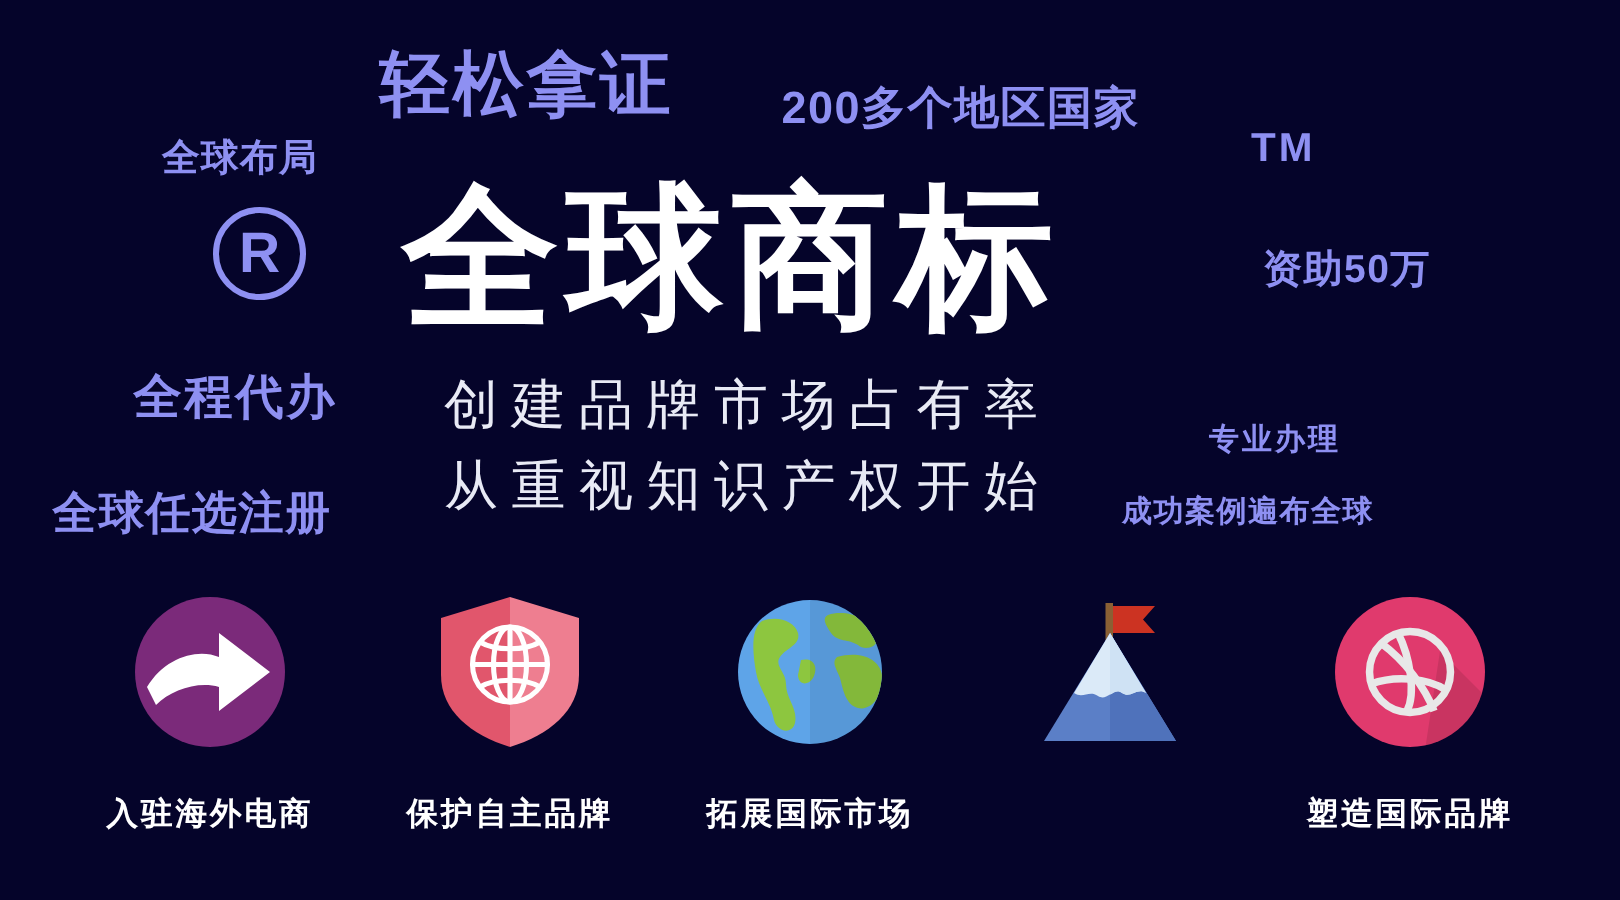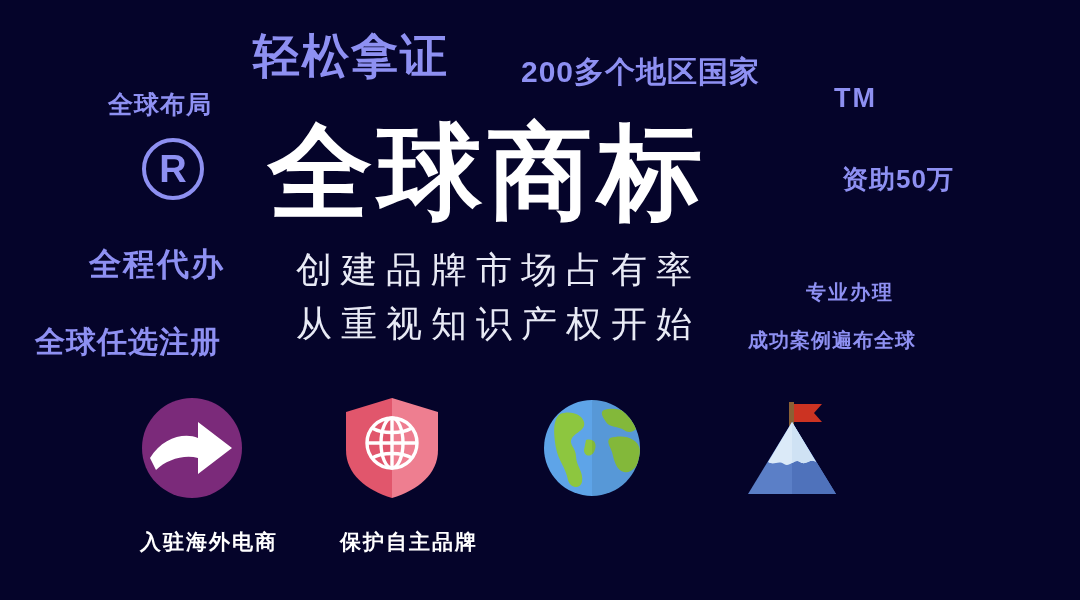--- a/index.html
+++ b/index.html
@@ -57,20 +57,21 @@
   #hero-sub1 { left:296px; top:246px; }
   #hero-sub2 { left:296px; top:300px; }
 
   
   #icon-row {
     position:absolute; left:0; top:396px; width:1080px; height:180px;
     display:flex; align-items:flex-start; justify-content:center;
   }
   .icon-cell {
     width:200px; display:flex; flex-direction:column;
+    align-items:center;
     font-family:Liberation Serif, serif;
   }
   .icon-art { width:104px; height:104px; position:relative; }
   .icon-label {
     margin-top:28px; color:#ffffff; font-size:21px;
     font-weight:bold; letter-spacing:2px; white-space:nowrap;
   }
   svg { display:block; overflow:visible; }
 </style>
 </head>
@@ -158,35 +159,58 @@
 
             <path d="M64 14 C76 10, 92 16, 96 26 C100 36, 88 38, 84 34
                      C78 30, 70 32, 66 26 C62 20, 60 16, 64 14 Z" fill="#8dc63f"></path>
             <path d="M70 42 C84 38, 98 42, 100 54 C102 68, 92 78, 84 76
                      C76 74, 74 64, 72 56 C70 50, 66 46, 70 42 Z" fill="#8dc63f"></path>
 
             <rect x="52" y="0" width="52" height="104" fill="#000000" opacity="0.07"></rect>
           </g>
         </svg>
       </div>
+      <div class="icon-label">拓展国际市场</div>
     </div>
 
     <div class="icon-cell">
       <div class="icon-art">
         <svg viewBox="0 0 104 104" width="104" height="104">
 
           <rect x="49" y="6" width="5" height="28" fill="#8a6034"></rect>
 
           <path d="M54 8 H82 L74 17 L82 26 H54 Z" fill="#cc3322"></path>
 
           <path d="M52 26 L96 98 H8 Z" fill="#5b7fc7"></path>
           <path d="M52 26 L96 98 H52 Z" fill="#4f72bb"></path>
 
           <path d="M52 26 L76 66 C70 62, 66 70, 60 66 C54 62, 50 72, 44 68
                    C38 64, 34 70, 28 66 Z" fill="#dbeaf8"></path>
           <path d="M52 26 L76 66 C70 62, 66 70, 60 66 C56 63, 54 67, 52 67 Z" fill="#cfe2f4"></path>
         </svg>
       </div>
     </div>
 
+    <div class="icon-cell">
+      <div class="icon-art">
+        <svg viewBox="0 0 104 104" width="104" height="104">
+          <defs>
+            <clipPath id="pinkClip">
+                <circle cx="52" cy="52" r="50"></circle>
+              </clipPath>
+          </defs>
+          <circle cx="52" cy="52" r="50" fill="#e03a6d"></circle>
+          <g clip-path="url(#pinkClip)">
+            <path d="M72 38 L104 70 L104 104 L62 104 Z" fill="#000000" opacity="0.10"></path>
+          </g>
+          <g fill="none" stroke="#e8e8e8" stroke-width="5">
+            <circle cx="52" cy="52" r="27"></circle>
+            <path d="M33 33 C48 44, 62 62, 68 78"></path>
+            <path d="M26 60 C42 54, 64 56, 76 64"></path>
+            <path d="M44 26 C52 42, 56 66, 50 78"></path>
+          </g>
+        </svg>
+      </div>
+      <div class="icon-label">塑造国际品牌</div>
+    </div>
 
   </div>
 </div>
 
 </body></html>

